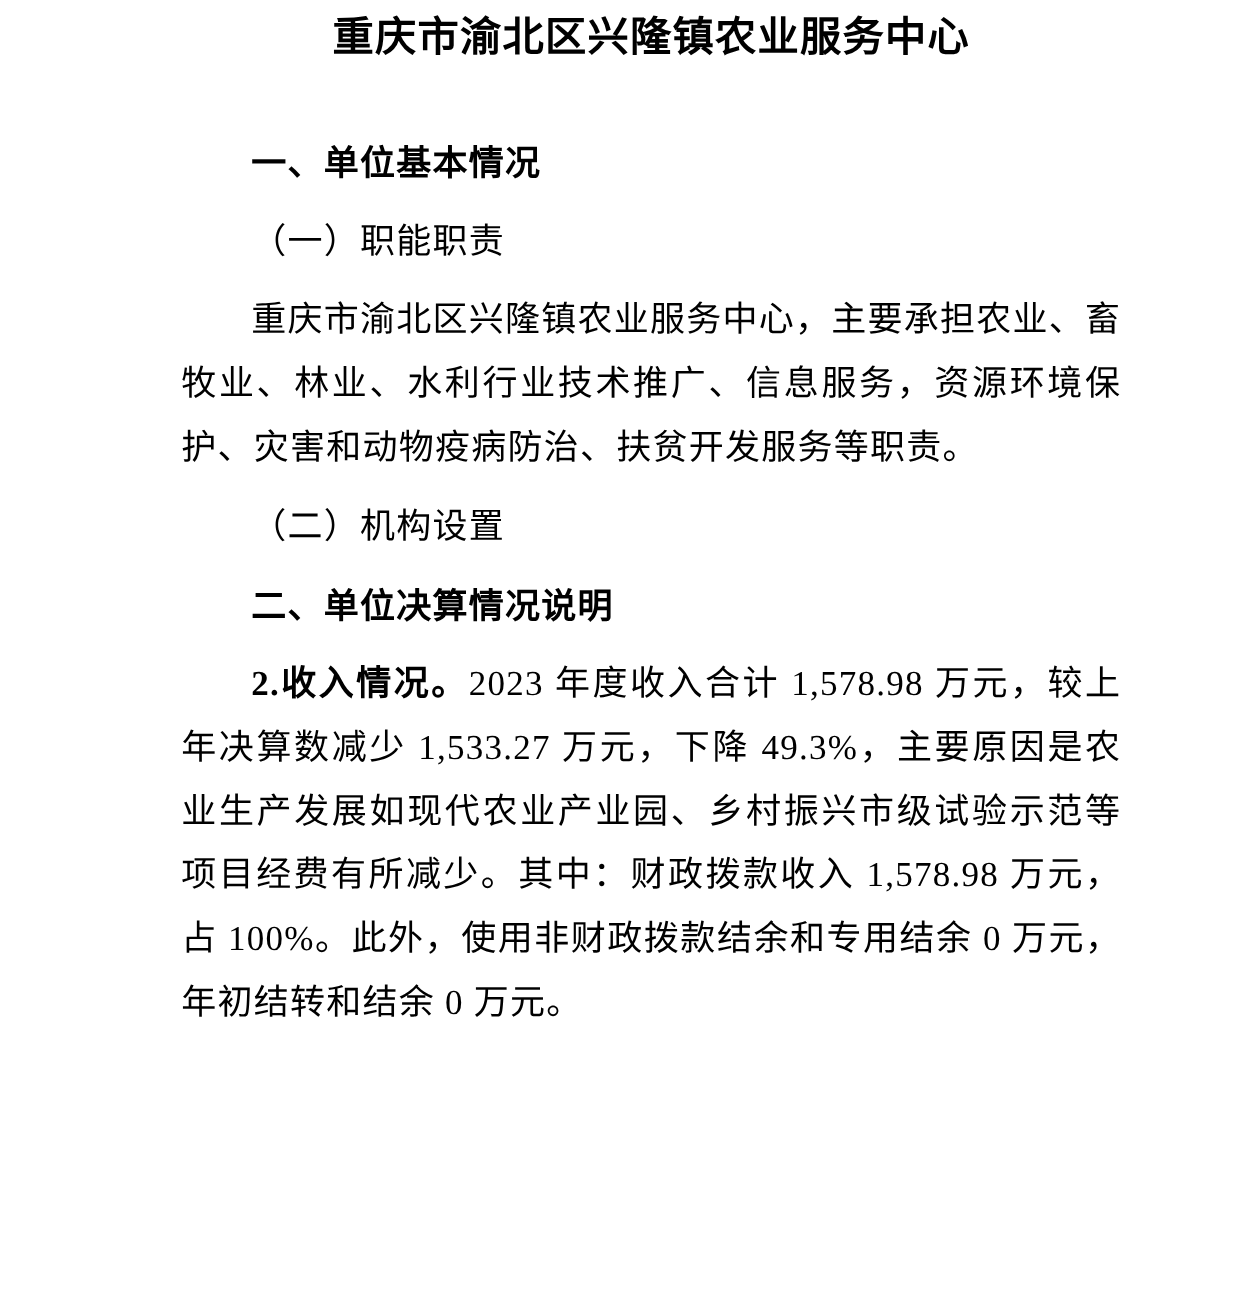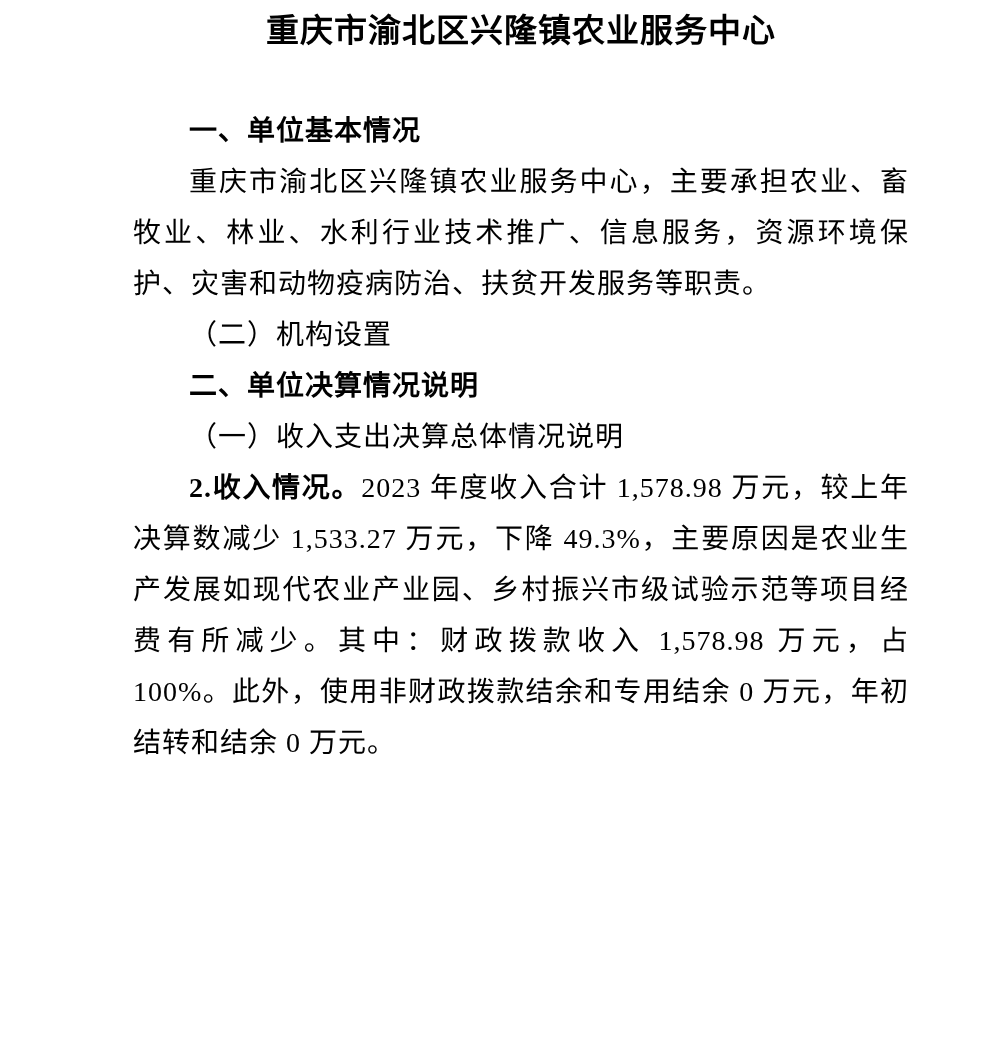--- a/index.html
+++ b/index.html
@@ -28,21 +28,21 @@
     line-height: 47px;
     letter-spacing: 1px;
   }
   .doc-content {
     margin-top: 50px;
     font-family: "Liberation Serif", "DejaVu Serif", serif;
     font-size: 28px;
     line-height: 51px;
   }
   .doc-content p {
-    margin: 0;
+    margin: 12px;
     padding: 0;
   }
   .h1 {
     font-family: "Liberation Sans", "DejaVu Sans", sans-serif;
     font-weight: bold;
     text-indent: 2em;
     letter-spacing: 1px;
   }
   .h2 {
     text-indent: 2em;
@@ -64,27 +64,27 @@
 <div class="page">
 
   <div class="doc-title">
     <div>重庆市渝北区兴隆镇农业服务中心</div>
   </div>
 
   <div class="doc-content">
 
     <p class="h1">一、单位基本情况</p>
 
+    <p class="h2">（一）职能职责</p>
 
     <p class="para">重庆市渝北区兴隆镇农业服务中心，主要承担农业、畜牧业、林业、水利行业技术推广、信息服务，资源环境保护、灾害和动物疫病防治、扶贫开发服务等职责。</p>
 
     <p class="h2">（二）机构设置</p>
 
 
     <p class="h1">二、单位决算情况说明</p>
 
-    <p class="h2">（一）收入支出决算总体情况说明</p>
 
 
     <p class="para"><span class="lead">2.收入情况。</span><span>2023 年度收入合计 1,578.98 万元，较上年决算数减少 1,533.27 万元，下降 49.3%，主要原因是农业生产发展如现代农业产业园、乡村振兴市级试验示范等项目经费有所减少。其中：财政拨款收入 1,578.98 万元，占 100%。此外，使用非财政拨款结余和专用结余 0 万元，年初结转和结余 0 万元。</span></p>
 
   </div>
 </div>
 
 </body></html>

